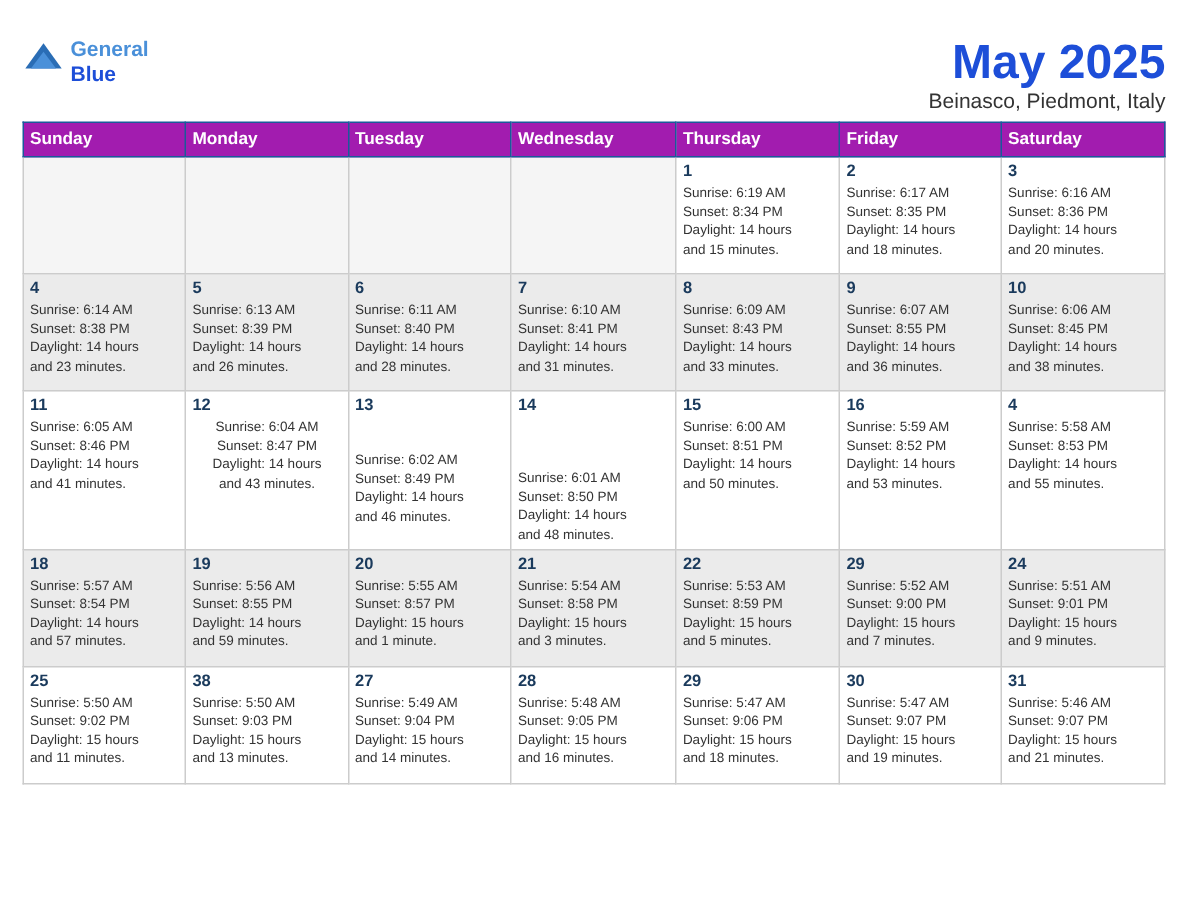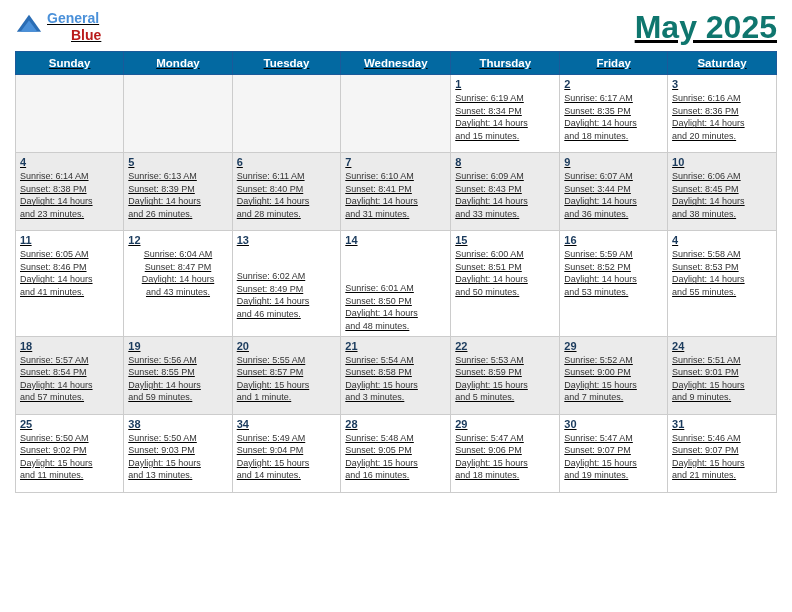--- a/index.html
+++ b/index.html
@@ -6,22 +6,21 @@
     body {
       width: 792px;
       height: 612px;
       font-family: Arial, sans-serif;
       background: #fff;
       overflow: hidden;
     }
     .page {
       width: 792px;
       height: 432px;
-      padding: 10px 15px;
-      text-decoration: underline;
+      padding: 24px 15px;
     }
     .header {
       display: flex;
       justify-content: space-between;
       align-items: flex-start;
       margin-bottom: 6px;
     }
     .logo {
       display: flex;
       align-items: center;
@@ -39,39 +38,39 @@
     .logo-icon {
       width: 28px;
       height: 28px;
     }
     .title-block {
       text-align: right;
     }
     .main-title {
       font-size: 32px;
       font-weight: bold;
-      color: #0f766e;
+      color: #1d4ed8;
       line-height: 1.1;
     }
     .subtitle {
       font-size: 14px;
       color: #333;
     }
     .calendar {
       width: 100%;
       border-collapse: collapse;
       border: 1px solid #ccc;
     }
     .calendar th {
-      background-color: #0369a1;
+      background-color: #a21caf;
       color: #fff;
       font-size: 11.5px;
       font-weight: bold;
       padding: 5px 4px;
-      text-align: center;
+      text-align: left;
       border: 1px solid #1a5a9a;
     }
     .calendar td {
       border: 1px solid #ccc;
       vertical-align: top;
       padding: 3px 4px;
       font-size: 9.5px;
       color: #222;
       background: #fff;
       width: 113px;
@@ -106,25 +105,26 @@
 
 <div class="page">
   <div class="header">
     <div class="logo">
       <svg class="logo-icon" viewBox="0 0 30 30">
         <polygon points="15,2 28,20 2,20" fill="#2a6db5"></polygon>
         <polygon points="15,8 24,20 6,20" fill="#4a90d9"></polygon>
       </svg>
       <div class="logo-text">
         <div><span>General</span></div>
-        <div style="color:#b91c1c;margin-left:24px;">Blue</div>
+        <div style="color:#1d4ed8;">Blue</div>
       </div>
     </div>
     <div class="title-block">
       <div class="main-title">May 2025</div>
+      <div class="subtitle">Beinasco, Piedmont, Italy</div>
     </div>
   </div>
 
   <table class="calendar">
     <thead>
       <tr>
       <th>Sunday</th>
           <th>Monday</th>
           <th>Tuesday</th>
           <th>Wednesday</th>
@@ -193,21 +193,21 @@
           <td>
             <div class="day-number">8</div>
             <div class="day-info" style="white-space: pre-line;">Sunrise: 6:09 AM
 Sunset: 8:43 PM
 Daylight: 14 hours
 and 33 minutes.</div>
           </td>
           <td>
             <div class="day-number">9</div>
             <div class="day-info" style="white-space: pre-line;">Sunrise: 6:07 AM
-Sunset: 3:44 PM
+Sunset: 8:55 PM
 Daylight: 14 hours
 and 36 minutes.</div>
           </td>
           <td>
             <div class="day-number">10</div>
             <div class="day-info" style="white-space: pre-line;">Sunrise: 6:06 AM
 Sunset: 8:45 PM
 Daylight: 14 hours
 and 38 minutes.</div>
           </td>
@@ -323,21 +323,21 @@
 and 11 minutes.</div>
           </td>
           <td>
             <div class="day-number">38</div>
             <div class="day-info" style="white-space: pre-line;">Sunrise: 5:50 AM
 Sunset: 9:03 PM
 Daylight: 15 hours
 and 13 minutes.</div>
           </td>
           <td>
-            <div class="day-number">34</div>
+            <div class="day-number">27</div>
             <div class="day-info" style="white-space: pre-line;">Sunrise: 5:49 AM
 Sunset: 9:04 PM
 Daylight: 15 hours
 and 14 minutes.</div>
           </td>
           <td>
             <div class="day-number">28</div>
             <div class="day-info" style="white-space: pre-line;">Sunrise: 5:48 AM
 Sunset: 9:05 PM
 Daylight: 15 hours

